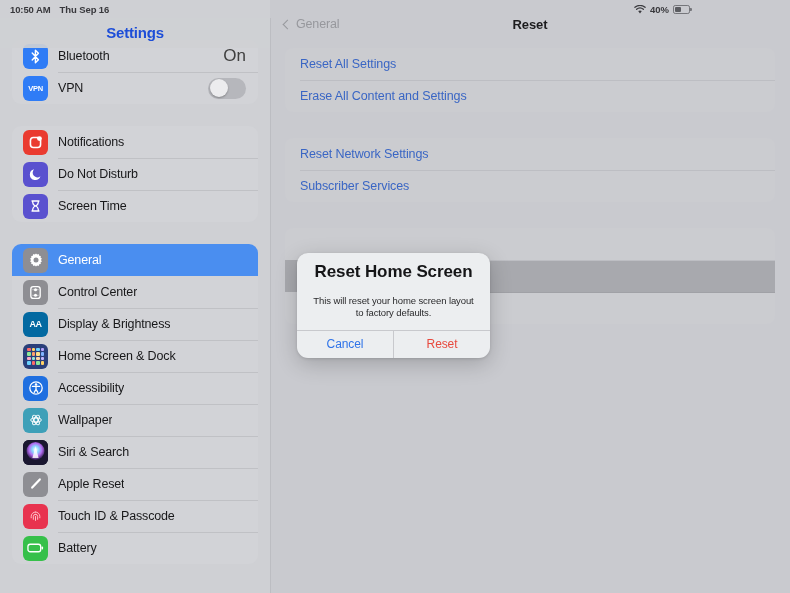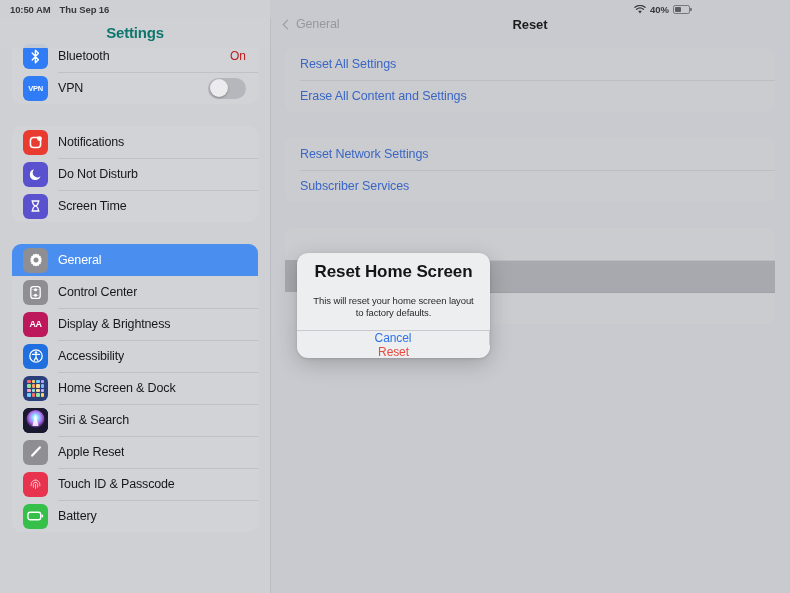--- a/index.html
+++ b/index.html
@@ -30,21 +30,21 @@
   .sidebar {
     position:absolute; top:0; left:0; width:270px; height:593px;
     background:#cfd0d4; overflow:hidden; z-index:10;
   }
   .sidebar-header {
     position:absolute; top:0; left:0; width:270px; height:48px;
     background:rgba(207,208,212,0.92);
     display:flex; align-items:flex-end; justify-content:center;
     padding-bottom:7px; z-index:30;
   }
-  .sidebar-title { font-size:15px; font-weight:bold; color:#0f766e; letter-spacing:-0.2px; }
+  .sidebar-title { font-size:15px; font-weight:bold; color:#1d4ed8; letter-spacing:-0.2px; }
   .sidebar-scroll { position:absolute; top:0; left:0; width:270px; padding-top:40px; }
   .card { background:#d2d3d7; border-radius:9px; margin:0 12px 0 12px; overflow:hidden; }
   .gap { height:22px; }
   .row {
     display:flex; align-items:center; height:32px; padding-left:11px; padding-right:12px;
     position:relative;
   }
   .row + .row:before {
     content:""; position:absolute; left:46px; right:0; top:0; height:1px; background:#c0c1c5;
   }
@@ -54,21 +54,21 @@
   .row.selected-prev:before { background:transparent; }
   .icon {
     width:25px; height:25px; border-radius:6px; flex:0 0 25px;
     display:flex; align-items:center; justify-content:center;
     color:#fff; font-size:10px; font-weight:bold; overflow:hidden; position:relative;
   }
   .row-label {
     margin-left:10px; font-size:12.5px; color:#18181a; letter-spacing:-0.15px;
     white-space:nowrap; overflow:hidden; text-overflow:ellipsis;
   }
-  .row-value { margin-left:auto; font-size:12px; color:#b91c1c; }
+  .row-value { margin-left:auto; font-size:17px; color:#404040; }
   .toggle {
     margin-left:auto; width:38px; height:21px; border-radius:11px;
     background:#b6b7bc; position:relative; flex:0 0 38px;
   }
   .toggle .knob {
     position:absolute; top:1.5px; left:1.5px; width:18px; height:18px;
     border-radius:50%; background:#ececee; box-shadow:0 1px 2px rgba(0,0,0,0.28);
   }
   .divider-v { position:absolute; top:0; left:269.5px; width:1px; height:593px; background:#bcbdc2; z-index:12; }
 
@@ -96,21 +96,21 @@
 
   
   .alert-wrap { position:absolute; top:253px; left:297px; z-index:80; }
   .alert {
     width:193px; background:#eceef0; border-radius:11px; overflow:hidden;
     box-shadow:0 6px 22px rgba(0,0,0,0.20), 0 1px 3px rgba(0,0,0,0.12);
   }
   .alert-body { padding:9px 12px 11px 12px; text-align:center; }
   .alert-title { font-size:17px; font-weight:bold; color:#151517; letter-spacing:-0.1px; margin-bottom:0; }
   .alert-msg { font-size:9.5px; color:#2a2a2c; line-height:1.25; letter-spacing:-0.1px;margin-top:13px; }
-  .alert-actions { display:flex; border-top:1px solid #c8c9cd; height:28px;flex-direction:column; }
+  .alert-actions { display:flex; border-top:1px solid #c8c9cd; height:28px; }
   .alert-btn {
     flex:1; display:flex; align-items:center; justify-content:center;
     font-size:12px; letter-spacing:-0.1px;
   }
   .alert-btn.cancel { color:#2f73e8; border-right:1px solid #c8c9cd; }
   .alert-btn.destructive { color:#e8493e; }
 
   
   .g-bt svg, .g-bell svg, .g-snd svg, .g-moon svg, .g-hour svg,
   .g-gear svg, .g-cc svg, .g-acc svg, .g-wall svg, .g-siri svg,
@@ -217,33 +217,22 @@
               <circle cx="8" cy="5" r="1.6" fill="#fff"></circle>
               <circle cx="8" cy="11" r="1.6" fill="#fff"></circle>
               <line x1="4.6" y1="5" x2="11.4" y2="5" stroke="#fff" stroke-width="1" opacity="0.55"></line>
               <line x1="4.6" y1="11" x2="11.4" y2="11" stroke="#fff" stroke-width="1" opacity="0.55"></line>
             </svg>
           </span>
           <span class="row-label">Control Center</span>
         </div>
 
         <div class="row">
-          <span class="icon" style="background:#be185d;font-size:9px;letter-spacing:-0.4px;">AA</span>
+          <span class="icon" style="background:#0369a1;font-size:9px;letter-spacing:-0.4px;">AA</span>
           <span class="row-label">Display &amp; Brightness</span>
-        </div>
-
-        <div class="row">
-          <span class="icon g-acc" style="background:#1f6fe0;">
-            <svg width="16" height="16" viewBox="0 0 16 16">
-              <circle cx="8" cy="8" r="6.2" fill="none" stroke="#fff" stroke-width="1.3"></circle>
-              <circle cx="8" cy="4.4" r="1.25" fill="#fff"></circle>
-              <path d="M4.4 6.4 H11.6 M8 6.4 V9.4 M8 9.4 L6.2 12.4 M8 9.4 L9.8 12.4" stroke="#fff" stroke-width="1.25" fill="none" stroke-linecap="round"></path>
-            </svg>
-          </span>
-          <span class="row-label">Accessibility</span>
         </div>
 
         <div class="row">
           <span class="icon" style="background:#2a3f7a;">
             <span class="dots">
               <i style="background:#ff6b6b"></i>
                 <i style="background:#ffd166"></i>
                 <i style="background:#6bd3ff"></i>
                 <i style="background:#b6a3ff"></i>
               <i style="background:#8ce99a"></i>
@@ -256,20 +245,44 @@
                 <i style="background:#c3b6ff"></i>
               <i style="background:#6bd3ff"></i>
                 <i style="background:#ff6b6b"></i>
                 <i style="background:#8ce99a"></i>
                 <i style="background:#ffd166"></i>
             </span>
           </span>
           <span class="row-label">Home Screen &amp; Dock</span>
         </div>
 
+        <div class="row">
+          <span class="icon g-acc" style="background:#1f6fe0;">
+            <svg width="16" height="16" viewBox="0 0 16 16">
+              <circle cx="8" cy="8" r="6.2" fill="none" stroke="#fff" stroke-width="1.3"></circle>
+              <circle cx="8" cy="4.4" r="1.25" fill="#fff"></circle>
+              <path d="M4.4 6.4 H11.6 M8 6.4 V9.4 M8 9.4 L6.2 12.4 M8 9.4 L9.8 12.4" stroke="#fff" stroke-width="1.25" fill="none" stroke-linecap="round"></path>
+            </svg>
+          </span>
+          <span class="row-label">Accessibility</span>
+        </div>
+
+        <div class="row">
+          <span class="icon g-wall" style="background:#3ea0b8;">
+            <svg width="16" height="16" viewBox="0 0 16 16">
+              <g fill="none" stroke="#fff" stroke-width="0.95">
+                <circle cx="8" cy="8" r="2.2"></circle>
+                <ellipse cx="8" cy="8" rx="5.4" ry="2.2"></ellipse>
+                <ellipse cx="8" cy="8" rx="5.4" ry="2.2" transform="rotate(60 8 8)"></ellipse>
+                <ellipse cx="8" cy="8" rx="5.4" ry="2.2" transform="rotate(120 8 8)"></ellipse>
+              </g>
+            </svg>
+          </span>
+          <span class="row-label">Wallpaper</span>
+        </div>
 
         <div class="row">
           <span class="icon g-siri" style="background:#181830;">
             <svg width="25" height="25" viewBox="0 0 25 25">
               <defs>
                 <radialGradient id="sirig" cx="50%" cy="42%" r="58%">
                   <stop offset="0%" stop-color="#ffffff"></stop>
                   <stop offset="32%" stop-color="#8ad7ff"></stop>
                   <stop offset="62%" stop-color="#b26bf0"></stop>
                   <stop offset="100%" stop-color="#2b1a4a"></stop>

